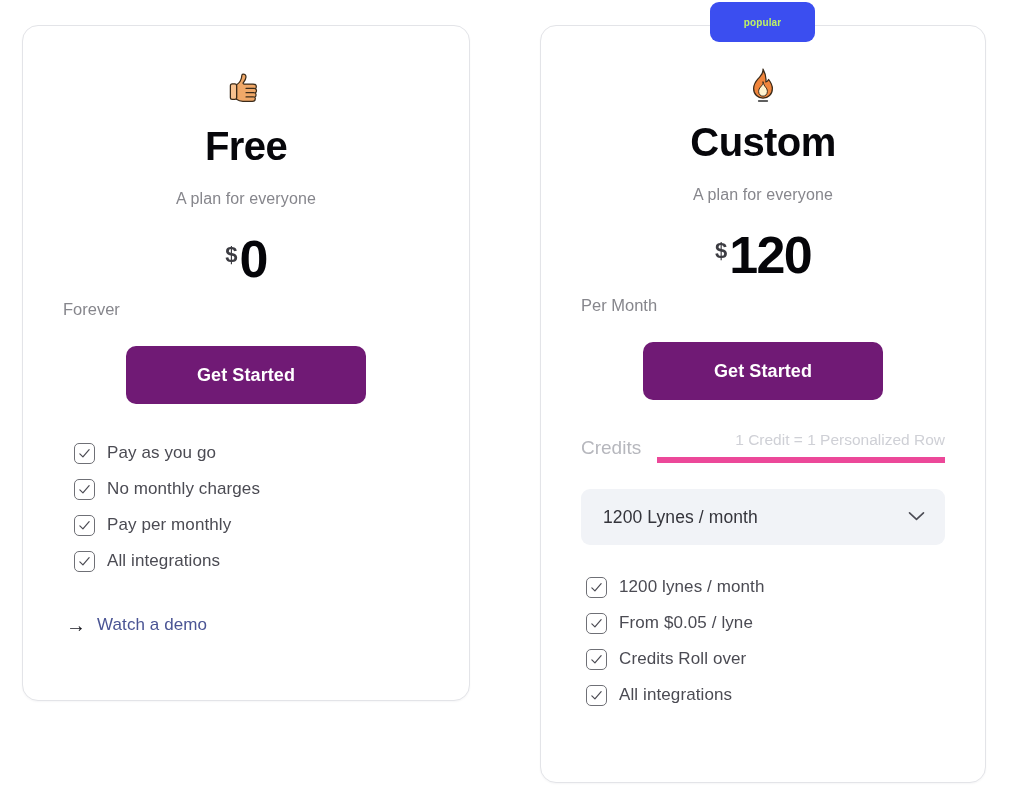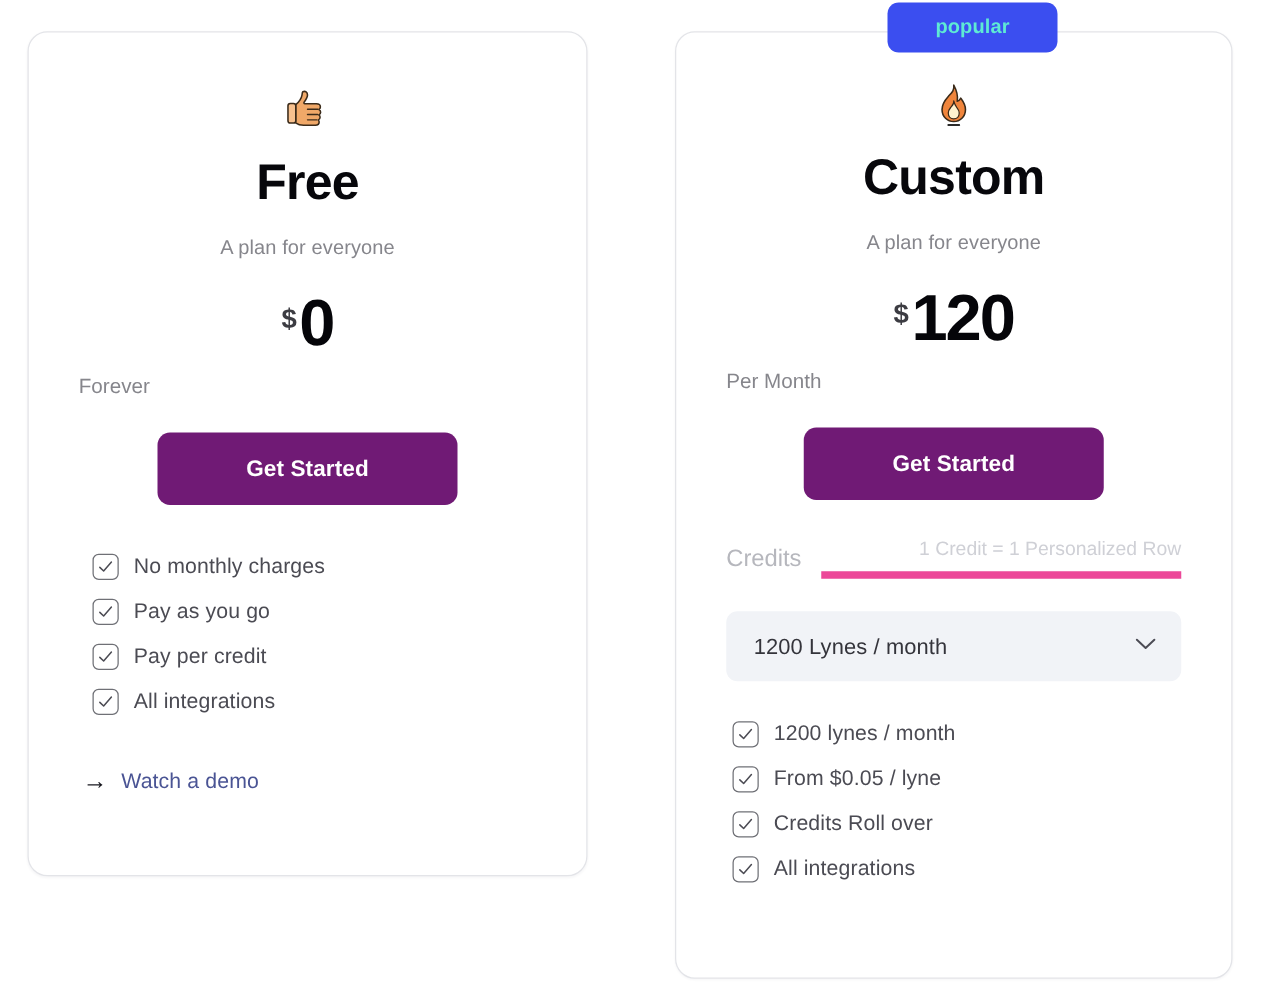--- a/index.html
+++ b/index.html
@@ -41,29 +41,29 @@
     top: 25px;
     width: 446px;
     height: 758px;
   }
 
   
   .badge {
     position: absolute;
     left: 710px;
     top: 2px;
-    width: 136px;
+    width: 105px;
     height: 40px;
     background: #3b4ef0;
     border-radius: 9px;
     display: flex;
     align-items: center;
     justify-content: center;
-    color: #5eead4;
-    font-size: 16px;
+    color: #bef264;
+    font-size: 10px;
     font-weight: 600;
     letter-spacing: .1px;
     z-index: 5;
   }
 
   
   .card-inner {
     position: absolute;
     left: 0;
     top: 0;
@@ -283,37 +283,37 @@
 
       <button class="cta" style="margin-top:27px">Get Started</button>
 
       <ul class="features" style="margin-top:31px; padding-left:11px">
         <li class="feature">
           <span class="checkbox">
             <svg width="13" height="13" viewBox="0 0 14 14" aria-hidden="true">
               <path d="M2 7.4 5.3 10.6 12 2.8" fill="none" stroke="#4b4b53" stroke-width="1.3" stroke-linecap="round" stroke-linejoin="round"></path>
             </svg>
           </span>
+          <span class="feature-label">Pay as you go</span>
+        </li>
+        <li class="feature">
+          <span class="checkbox">
+            <svg width="13" height="13" viewBox="0 0 14 14" aria-hidden="true">
+              <path d="M2 7.4 5.3 10.6 12 2.8" fill="none" stroke="#4b4b53" stroke-width="1.3" stroke-linecap="round" stroke-linejoin="round"></path>
+            </svg>
+          </span>
           <span class="feature-label">No monthly charges</span>
         </li>
         <li class="feature">
           <span class="checkbox">
             <svg width="13" height="13" viewBox="0 0 14 14" aria-hidden="true">
               <path d="M2 7.4 5.3 10.6 12 2.8" fill="none" stroke="#4b4b53" stroke-width="1.3" stroke-linecap="round" stroke-linejoin="round"></path>
             </svg>
           </span>
-          <span class="feature-label">Pay as you go</span>
-        </li>
-        <li class="feature">
-          <span class="checkbox">
-            <svg width="13" height="13" viewBox="0 0 14 14" aria-hidden="true">
-              <path d="M2 7.4 5.3 10.6 12 2.8" fill="none" stroke="#4b4b53" stroke-width="1.3" stroke-linecap="round" stroke-linejoin="round"></path>
-            </svg>
-          </span>
-          <span class="feature-label">Pay per credit</span>
+          <span class="feature-label">Pay per monthly</span>
         </li>
         <li class="feature">
           <span class="checkbox">
             <svg width="13" height="13" viewBox="0 0 14 14" aria-hidden="true">
               <path d="M2 7.4 5.3 10.6 12 2.8" fill="none" stroke="#4b4b53" stroke-width="1.3" stroke-linecap="round" stroke-linejoin="round"></path>
             </svg>
           </span>
           <span class="feature-label">All integrations</span>
         </li>
       </ul>

